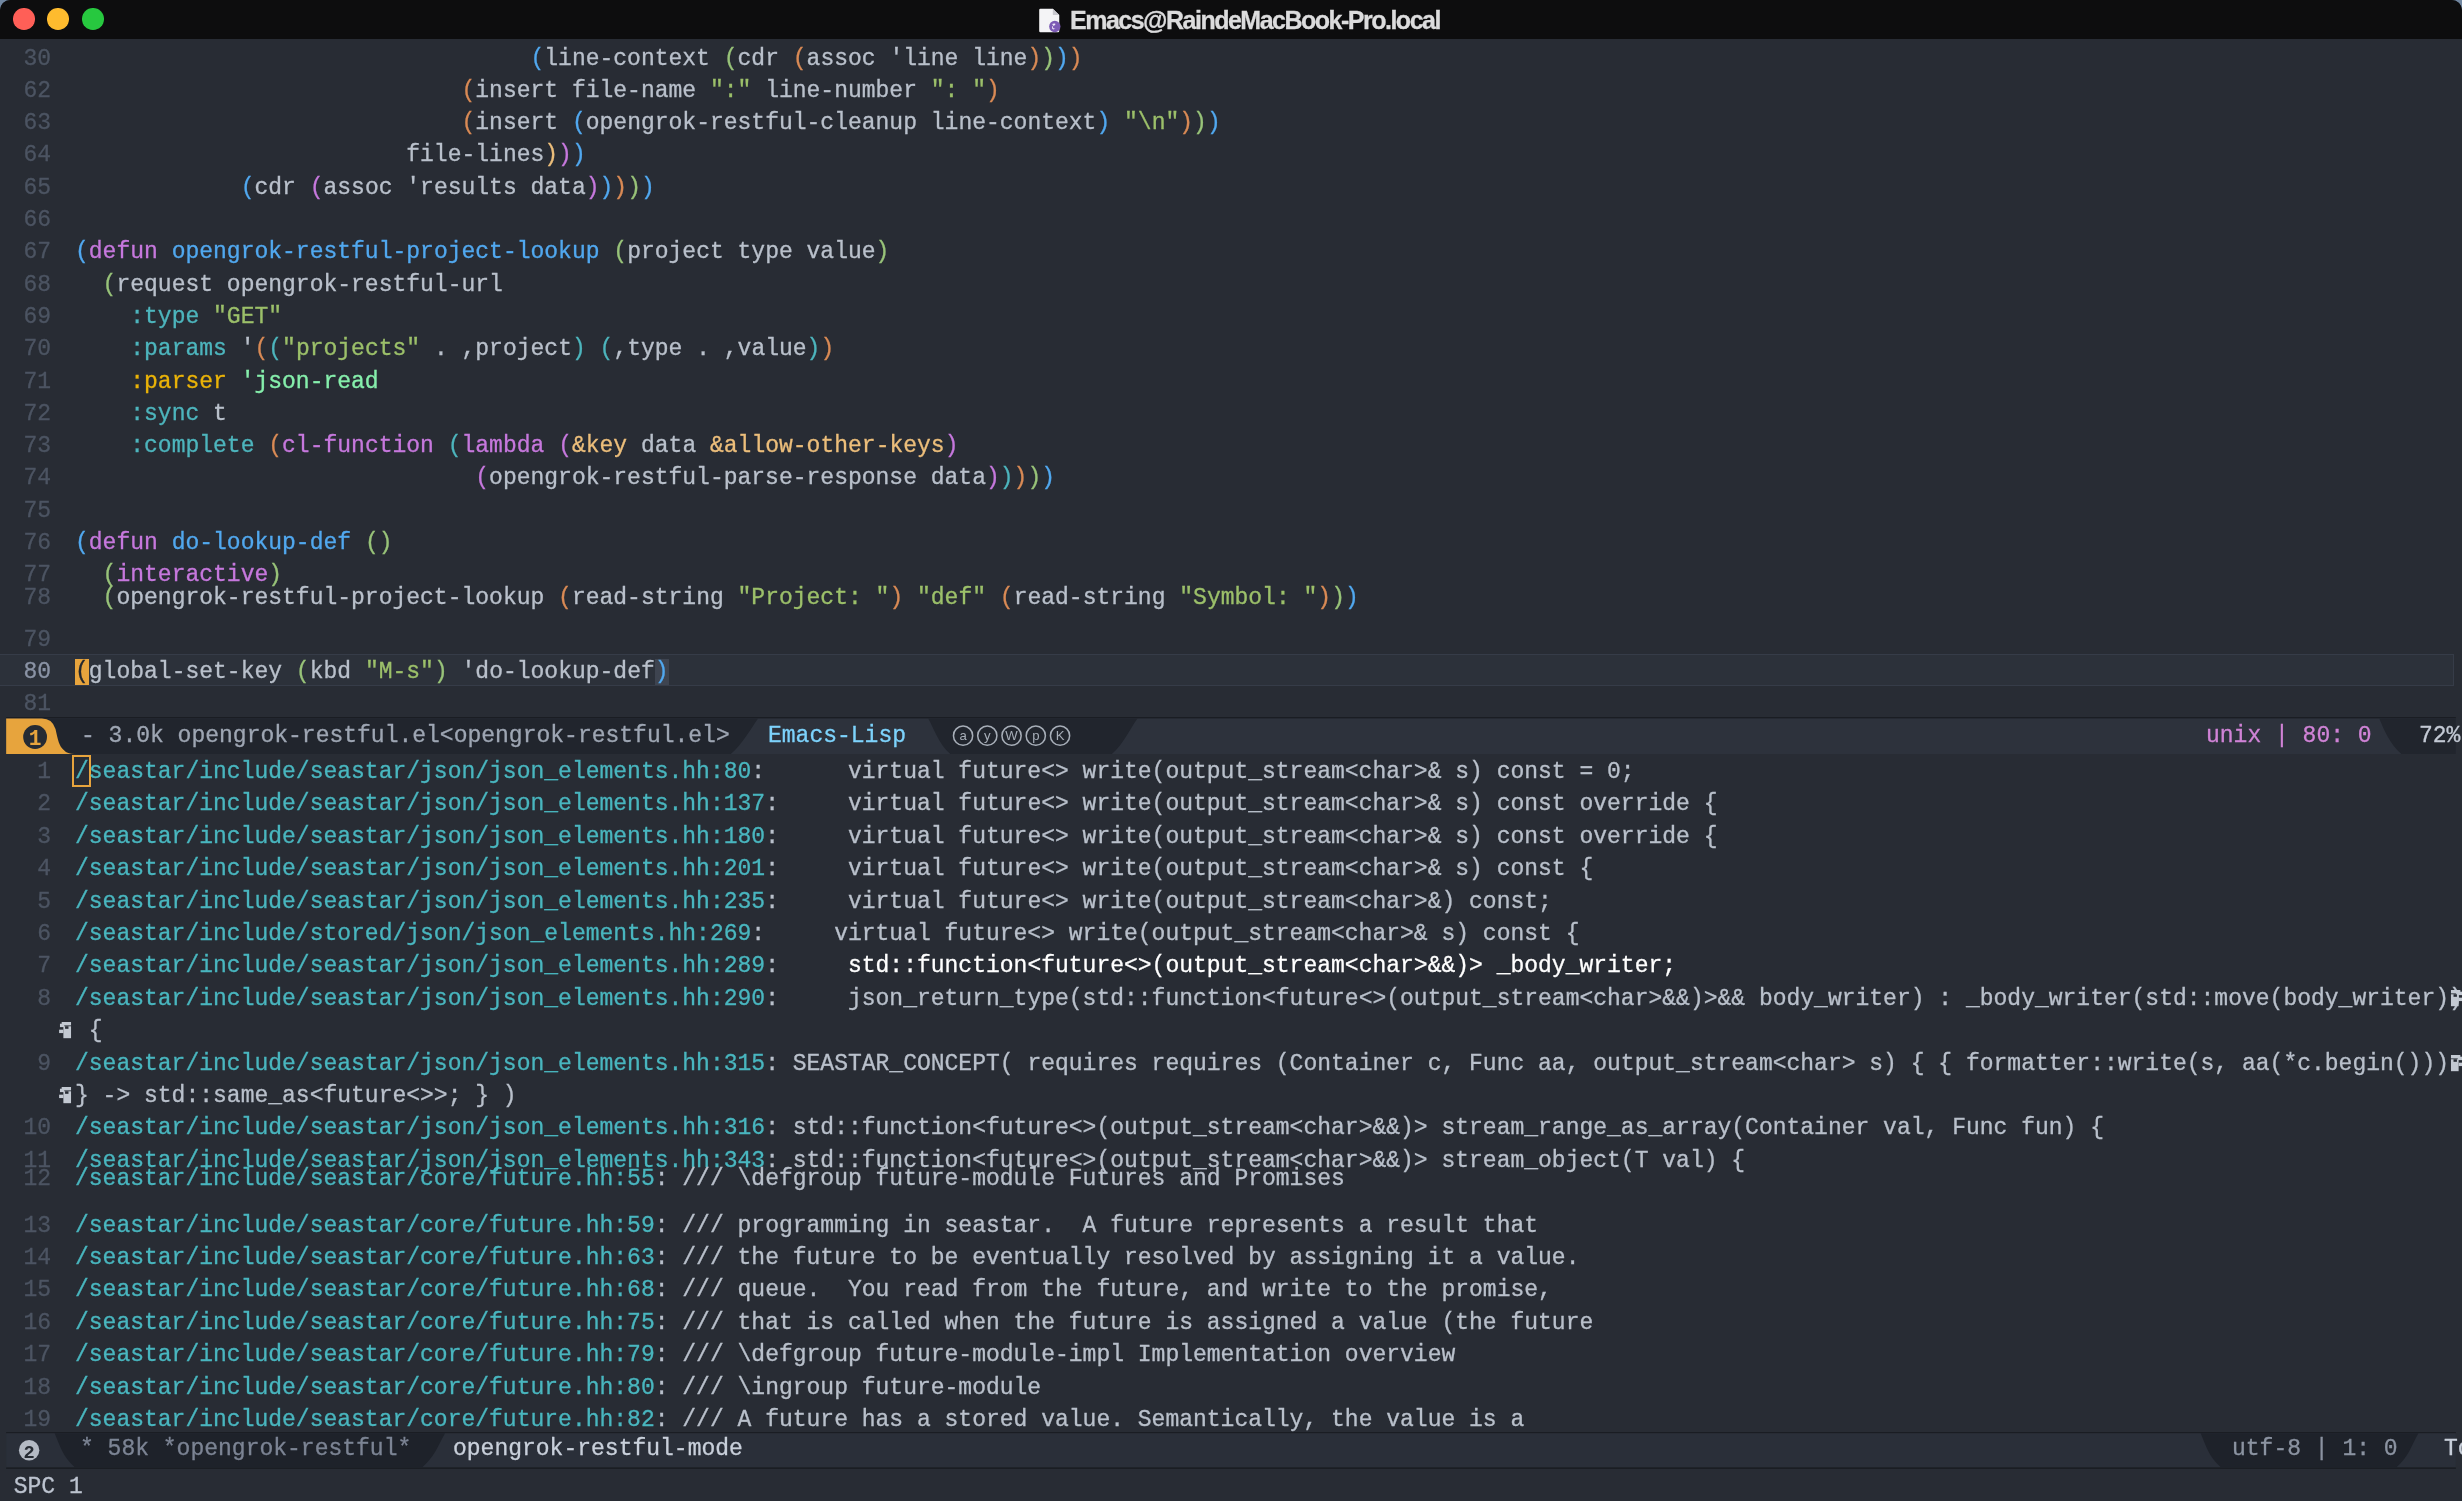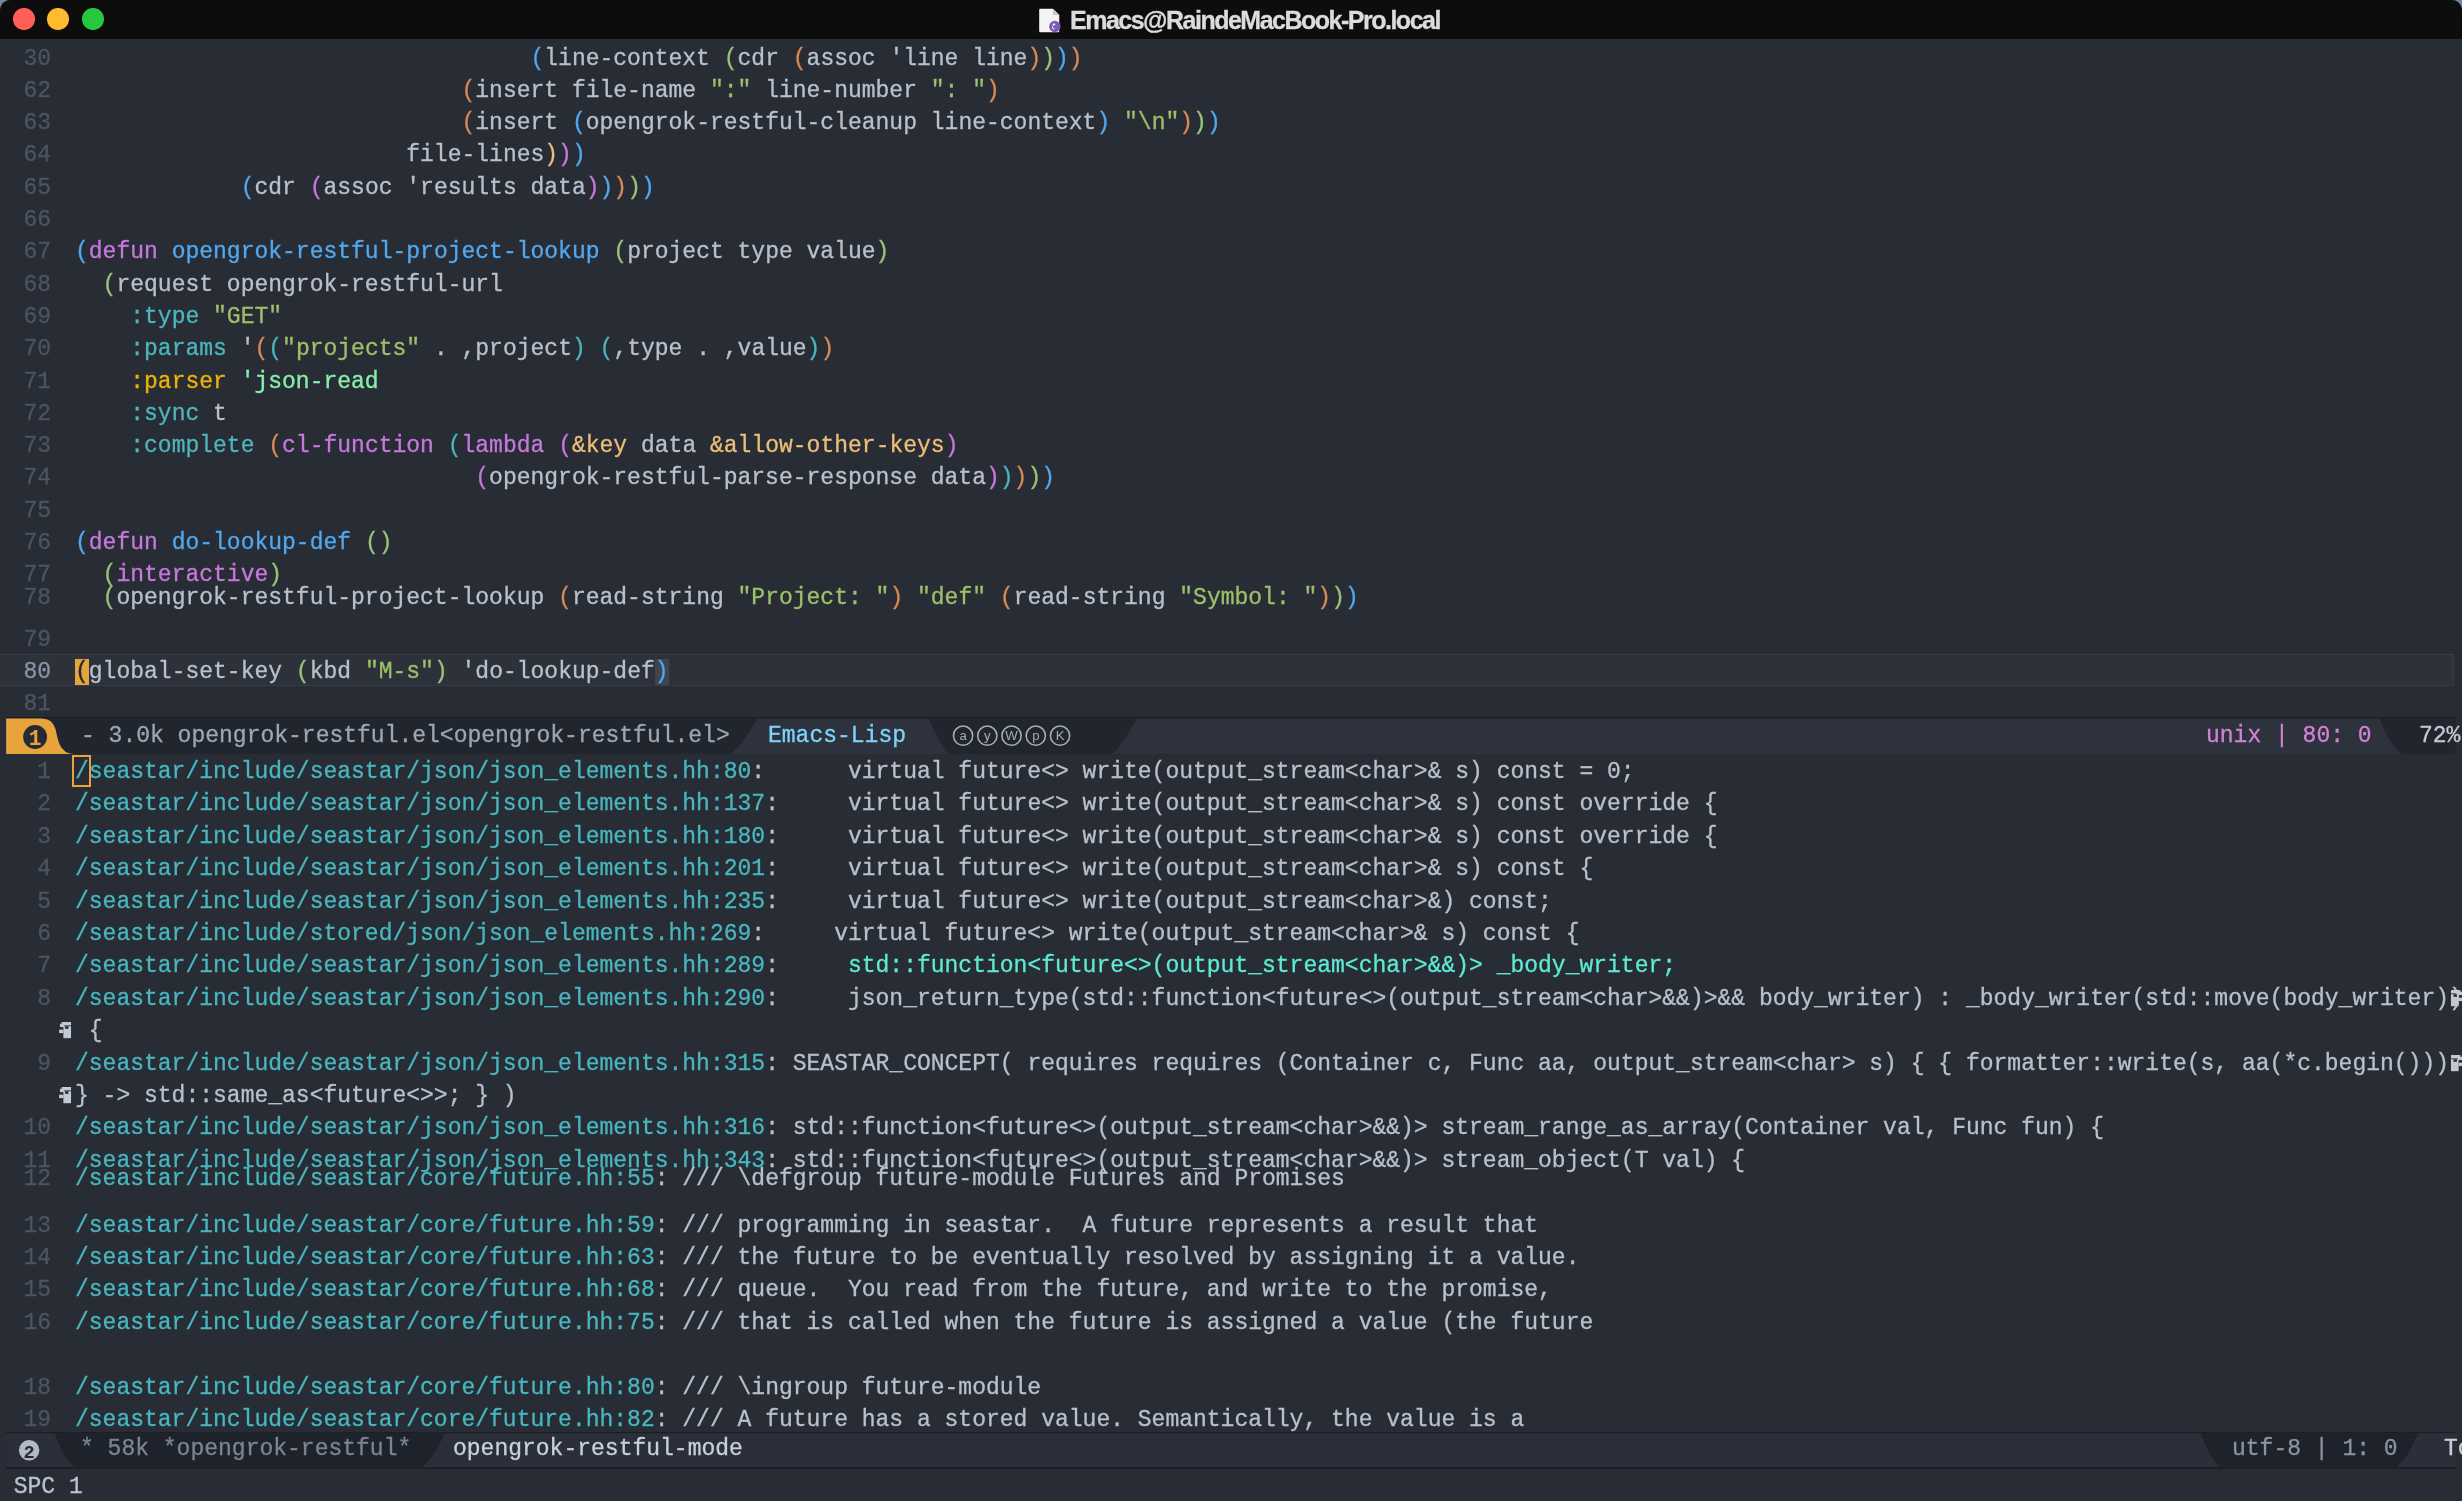--- a/index.html
+++ b/index.html
@@ -153,21 +153,21 @@
 <div class="r" style="top:884px">
 <span class="n">5</span>
 <span class="c"><s style="color:#49b6bf">/seastar/include/seastar/json/json_elements.hh:235</s><s style="color:#b9c0cb">:</s><s style="color:#b9c0cb">&nbsp;&nbsp;&nbsp;&nbsp;&nbsp;virtual&nbsp;future&lt;&gt;&nbsp;write(output_stream&lt;char&gt;&amp;)&nbsp;const;</s></span>
 </div>
 <div class="r" style="top:916px">
 <span class="n">6</span>
 <span class="c"><s style="color:#49b6bf">/seastar/include/stored/json/json_elements.hh:269</s><s style="color:#b9c0cb">:</s><s style="color:#b9c0cb">&nbsp;&nbsp;&nbsp;&nbsp;&nbsp;virtual&nbsp;future&lt;&gt;&nbsp;write(output_stream&lt;char&gt;&amp;&nbsp;s)&nbsp;const&nbsp;{</s></span>
 </div>
 <div class="r" style="top:948px">
 <span class="n">7</span>
-<span class="c"><s style="color:#49b6bf">/seastar/include/seastar/json/json_elements.hh:289</s><s style="color:#b9c0cb">:</s><s style="color:#5eead4">&nbsp;&nbsp;&nbsp;&nbsp;&nbsp;std::function&lt;future&lt;&gt;(output_stream&lt;char&gt;&amp;&amp;)&gt;&nbsp;_body_writer;</s></span>
+<span class="c"><s style="color:#49b6bf">/seastar/include/seastar/json/json_elements.hh:289</s><s style="color:#b9c0cb">:</s><s style="color:#ffffff">&nbsp;&nbsp;&nbsp;&nbsp;&nbsp;std::function&lt;future&lt;&gt;(output_stream&lt;char&gt;&amp;&amp;)&gt;&nbsp;_body_writer;</s></span>
 </div>
 <div class="r" style="top:981px">
 <span class="n">8</span>
 <span class="c"><s style="color:#49b6bf">/seastar/include/seastar/json/json_elements.hh:290</s><s style="color:#b9c0cb">:</s><s style="color:#b9c0cb">&nbsp;&nbsp;&nbsp;&nbsp;&nbsp;json_return_type(std::function&lt;future&lt;&gt;(output_stream&lt;char&gt;&amp;&amp;)&gt;&amp;&amp;&nbsp;body_writer)&nbsp;:&nbsp;_body_writer(std::move(body_writer))</s></span>
 <svg width="13" height="16.2" viewBox="0 0 15 19" style="position:absolute;top:9.4px;left:2450px">
         <g fill="#c3c9d2">
           <rect x="1" y="0" width="11" height="4"></rect>
           <rect x="9" y="2" width="5" height="4"></rect>
           <rect x="1" y="5" width="9" height="14"></rect>
           <rect x="10" y="9" width="5" height="4"></rect>
@@ -232,20 +232,24 @@
 <span class="n">14</span>
 <span class="c"><s style="color:#49b6bf">/seastar/include/seastar/core/future.hh:63</s><s style="color:#b9c0cb">:</s><s style="color:#b9c0cb">&nbsp;///&nbsp;the&nbsp;future&nbsp;to&nbsp;be&nbsp;eventually&nbsp;resolved&nbsp;by&nbsp;assigning&nbsp;it&nbsp;a&nbsp;value.</s></span>
 </div>
 <div class="r" style="top:1272px">
 <span class="n">15</span>
 <span class="c"><s style="color:#49b6bf">/seastar/include/seastar/core/future.hh:68</s><s style="color:#b9c0cb">:</s><s style="color:#b9c0cb">&nbsp;///&nbsp;queue.&nbsp;&nbsp;You&nbsp;read&nbsp;from&nbsp;the&nbsp;future,&nbsp;and&nbsp;write&nbsp;to&nbsp;the&nbsp;promise,</s></span>
 </div>
 <div class="r" style="top:1305px">
 <span class="n">16</span>
 <span class="c"><s style="color:#49b6bf">/seastar/include/seastar/core/future.hh:75</s><s style="color:#b9c0cb">:</s><s style="color:#b9c0cb">&nbsp;///&nbsp;that&nbsp;is&nbsp;called&nbsp;when&nbsp;the&nbsp;future&nbsp;is&nbsp;assigned&nbsp;a&nbsp;value&nbsp;(the&nbsp;future</s></span>
+</div>
+<div class="r" style="top:1337px">
+<span class="n">17</span>
+<span class="c"><s style="color:#49b6bf">/seastar/include/seastar/core/future.hh:79</s><s style="color:#b9c0cb">:</s><s style="color:#b9c0cb">&nbsp;///&nbsp;\defgroup&nbsp;future-module-impl&nbsp;Implementation&nbsp;overview</s></span>
 </div>
 <div class="r" style="top:1370px">
 <span class="n">18</span>
 <span class="c"><s style="color:#49b6bf">/seastar/include/seastar/core/future.hh:80</s><s style="color:#b9c0cb">:</s><s style="color:#b9c0cb">&nbsp;///&nbsp;\ingroup&nbsp;future-module</s></span>
 </div>
 <div class="r" style="top:1402px">
 <span class="n">19</span>
 <span class="c"><s style="color:#49b6bf">/seastar/include/seastar/core/future.hh:82</s><s style="color:#b9c0cb">:</s><s style="color:#b9c0cb">&nbsp;///&nbsp;A&nbsp;future&nbsp;has&nbsp;a&nbsp;stored&nbsp;value.&nbsp;Semantically,&nbsp;the&nbsp;value&nbsp;is&nbsp;a</s></span>
 </div>
 <div class="ml" style="top:1432px;height:37px">

